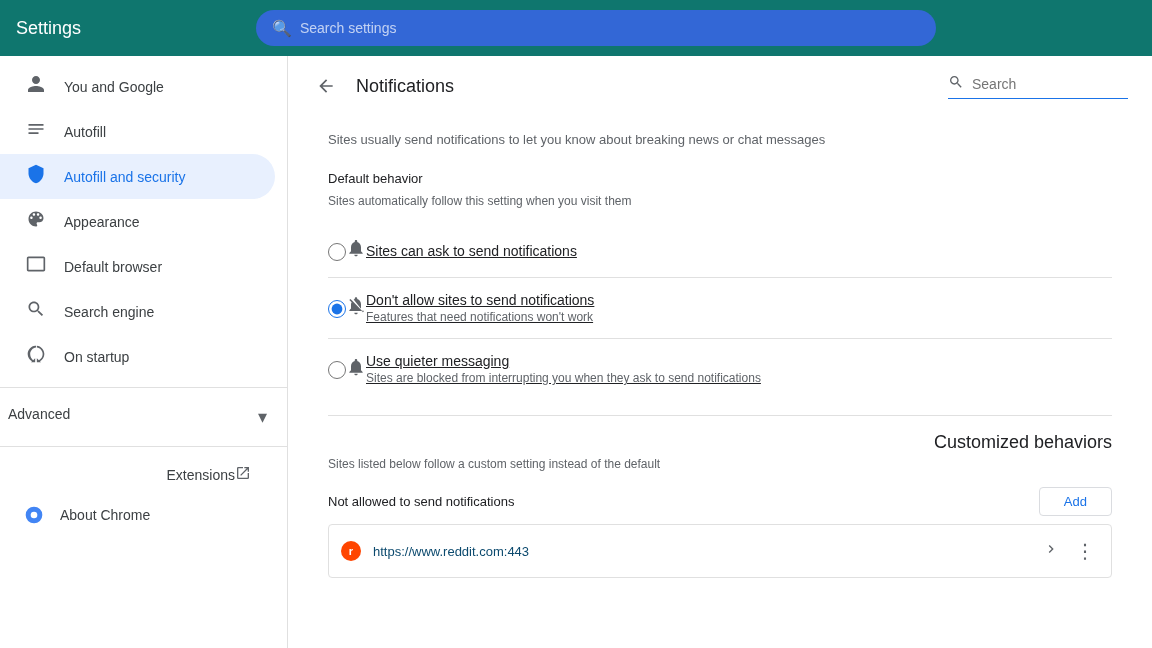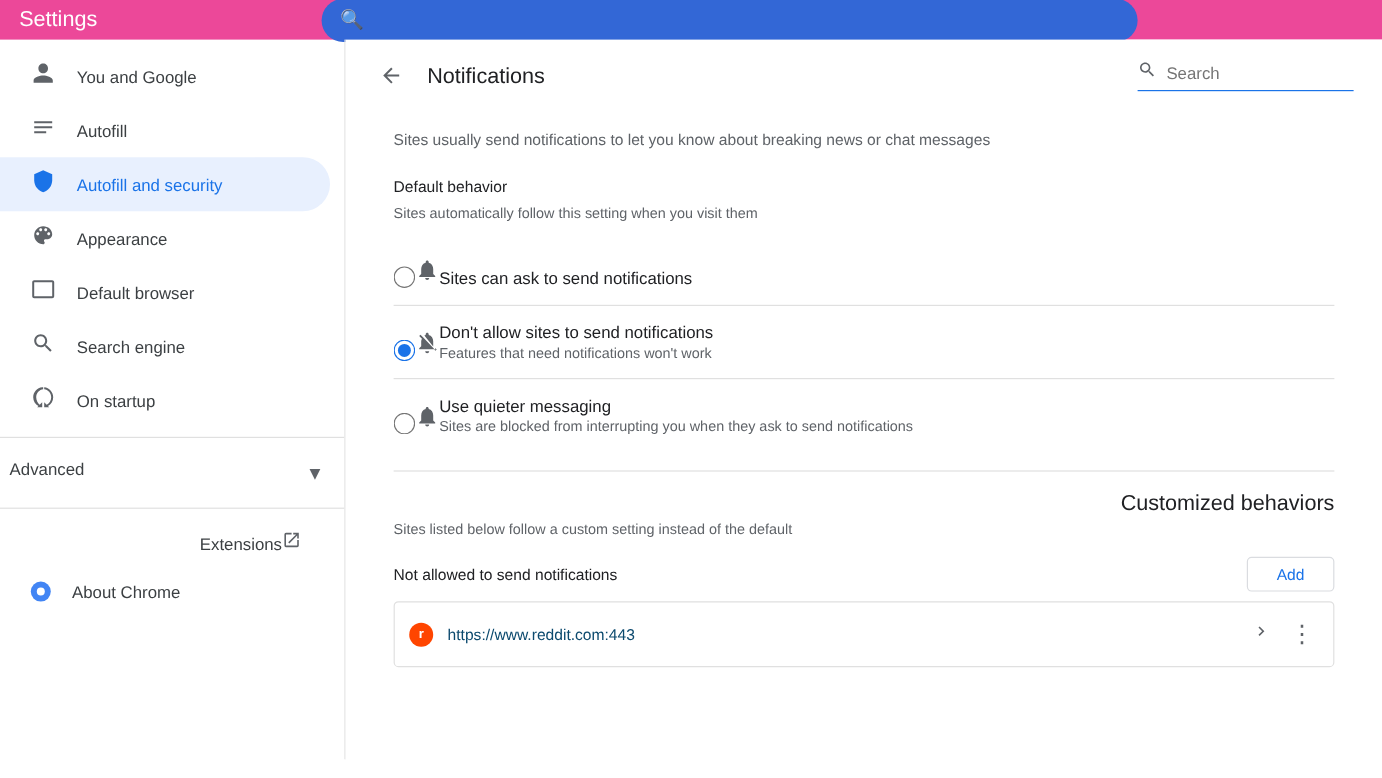--- a/index.html
+++ b/index.html
@@ -1,25 +1,25 @@
 <!DOCTYPE html>
 <html><head>
   <meta charset="utf-8">
   <style>
     * { box-sizing: border-box; margin: 0; padding: 0; }
     body { font-family: 'Segoe UI', Arial, sans-serif; font-size: 14px; background: #fff; color: #202124; }
 
     
     .top-bar {
-      background: #ec4899;
-      height: 33px;
+      background: #0f766e;
+      height: 56px;
       display: flex;
       align-items: center;
       padding: 0 16px;
-      gap: 12px;
+      gap: 0;
     }
     .top-bar-title {
       color: #fff;
       font-size: 18px;
       font-weight: 500;
       min-width: 240px;
     }
     .search-bar {
       flex: 1;
       max-width: 680px;
@@ -166,25 +166,26 @@
     }
     .section-subtitle {
       font-size: 12px;
       color: #5f6368;
       margin-bottom: 16px;
     }
 
     
     .radio-option {
       display: flex;
-      align-items: flex-end;
+      align-items: center;
       gap: 0;
       padding: 14px 0;
       border-bottom: 1px solid #e0e0e0;
       cursor: pointer;
+      text-decoration: underline;
     }
     .radio-option:last-of-type { border-bottom: none; }
     .radio-input {
       margin-top: 2px;
       flex-shrink: 0;
       width: 18px;
       height: 18px;
       cursor: pointer;
       accent-color: #1a73e8;
     }
@@ -254,20 +255,21 @@
     
     .ext-icon { font-size: 16px; color: #5f6368; }
   </style>
 </head>
 <body>
 
 <div class="top-bar">
   <span class="top-bar-title">Settings</span>
   <div class="search-bar">
     <span class="search-icon-top">🔍</span>
+    <input type="text" placeholder="Search settings" style="">
   </div>
 </div>
 
 <div class="layout">
 
   <nav class="sidebar">
 
     <div class="sidebar-item">
       <span class="icon">
         <svg width="20" height="20" viewBox="0 0 24 24" fill="#5f6368">

